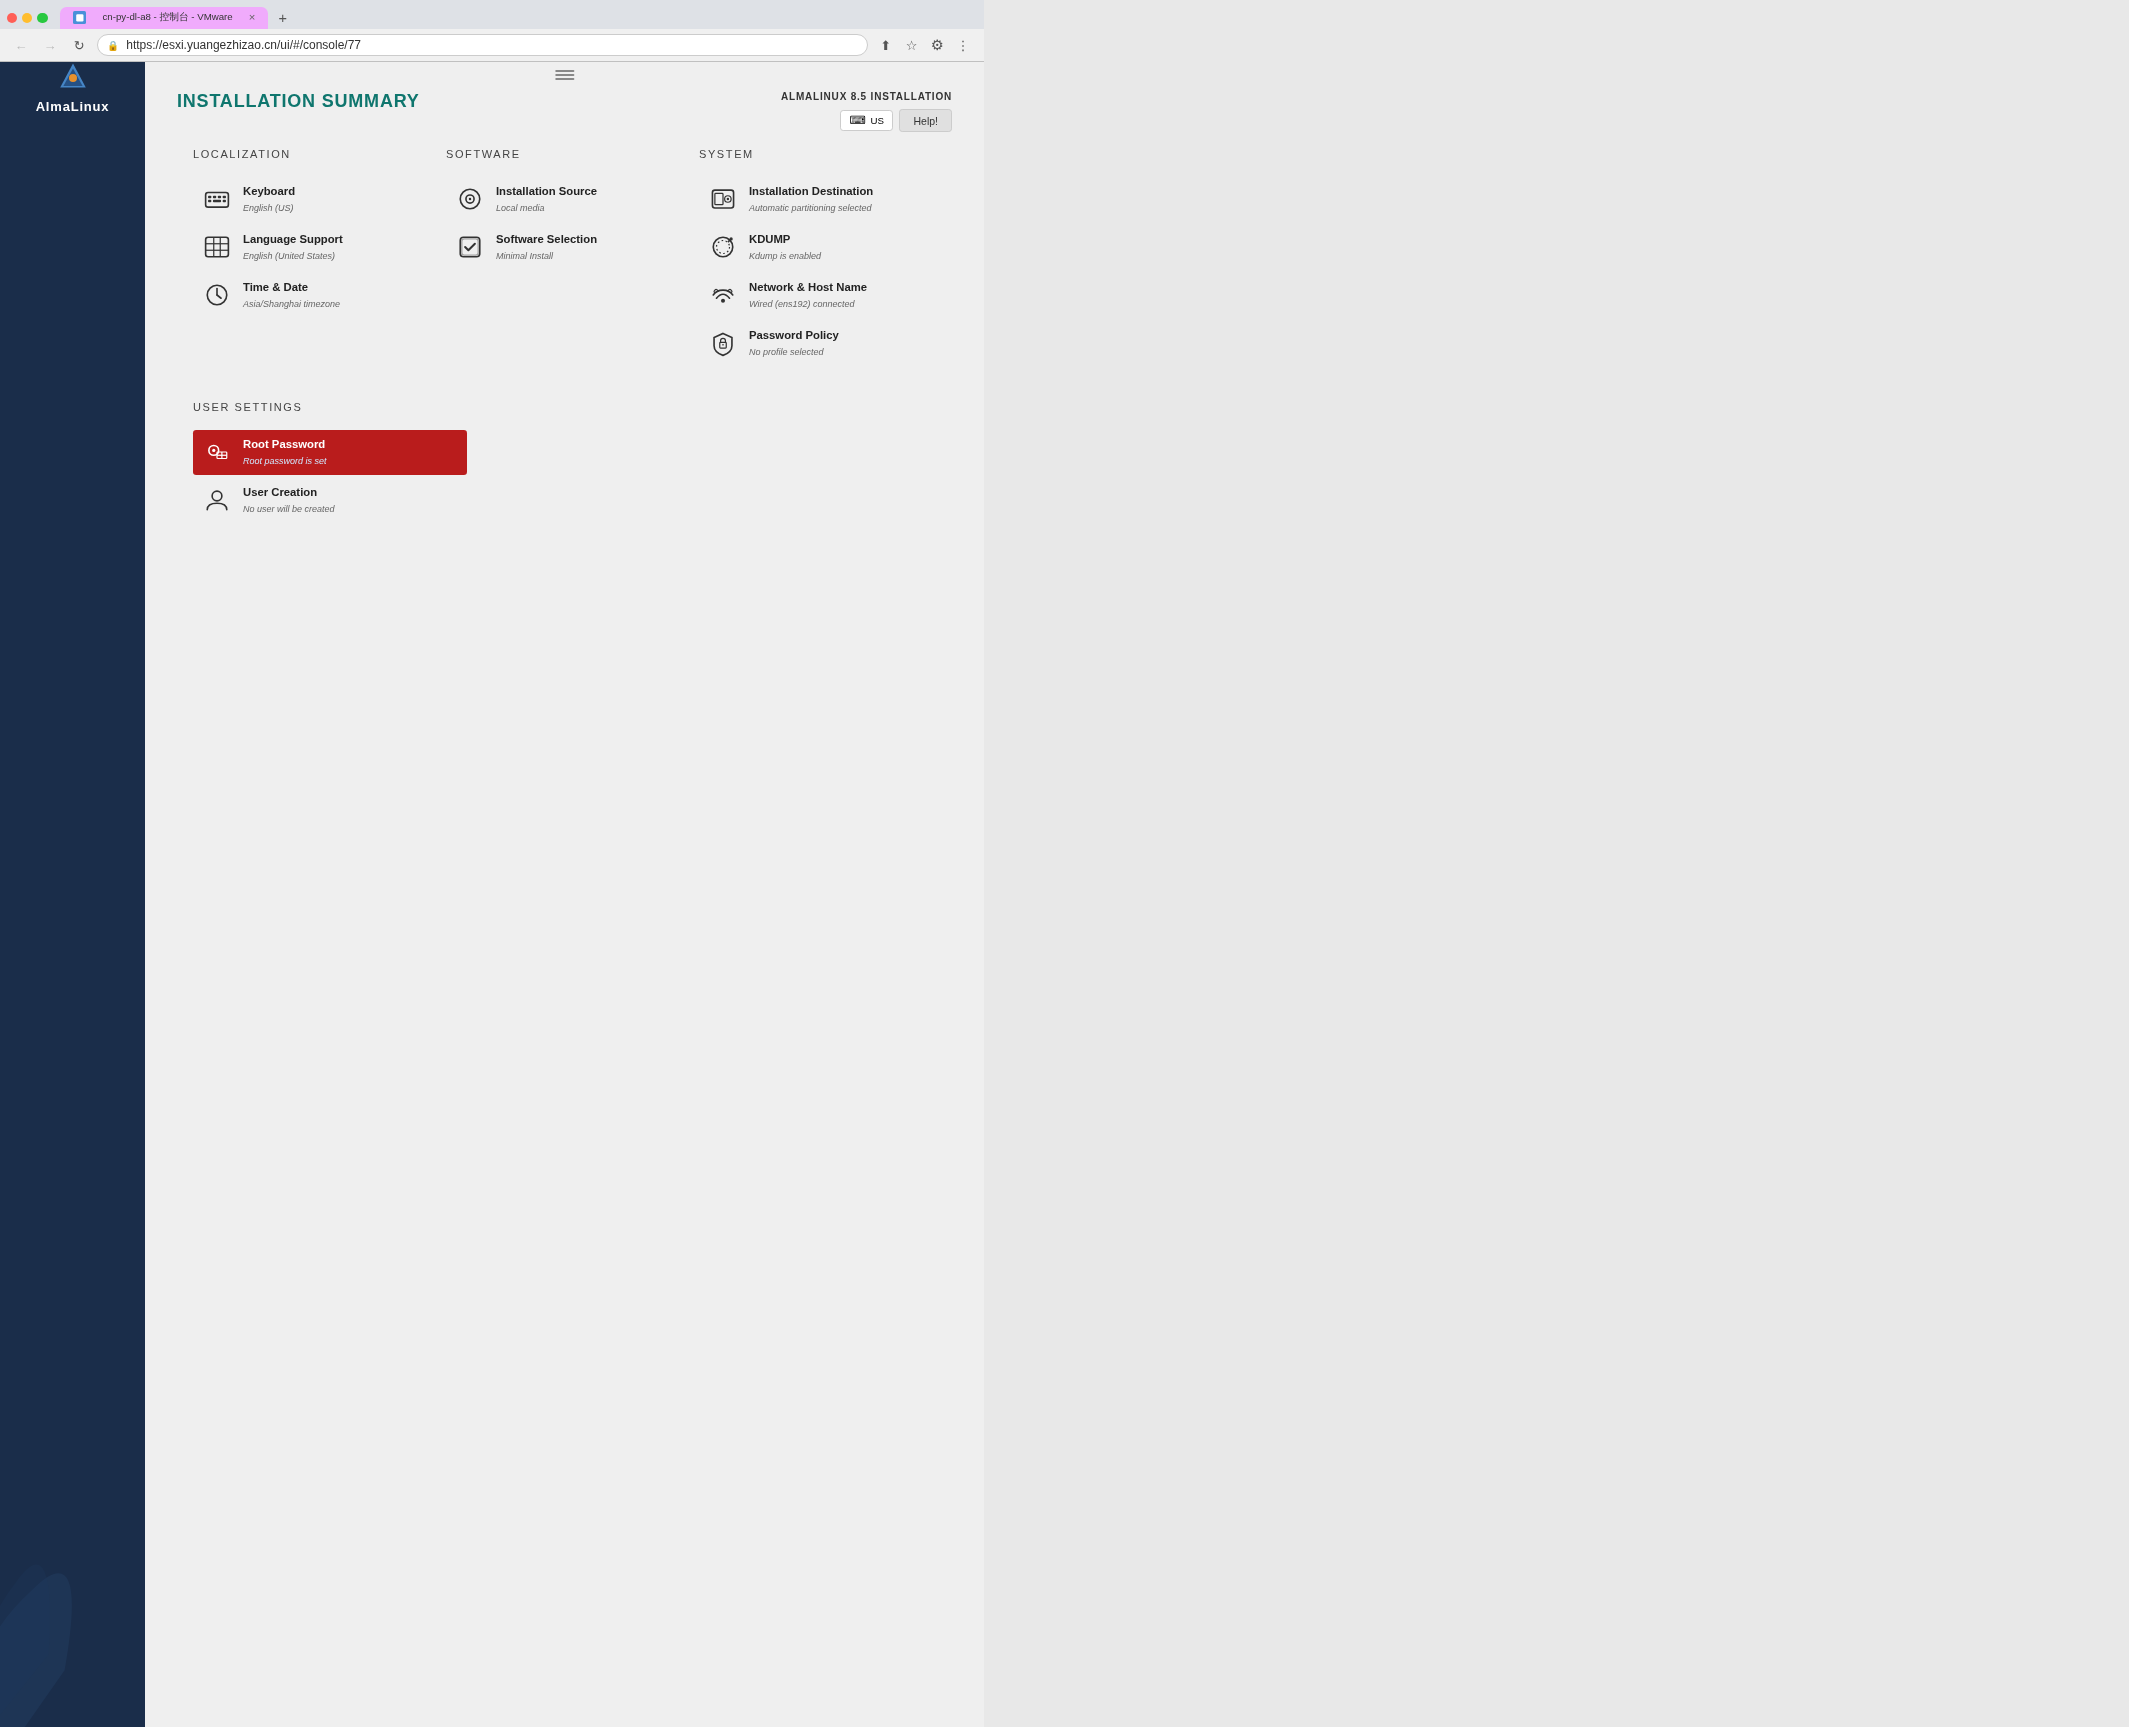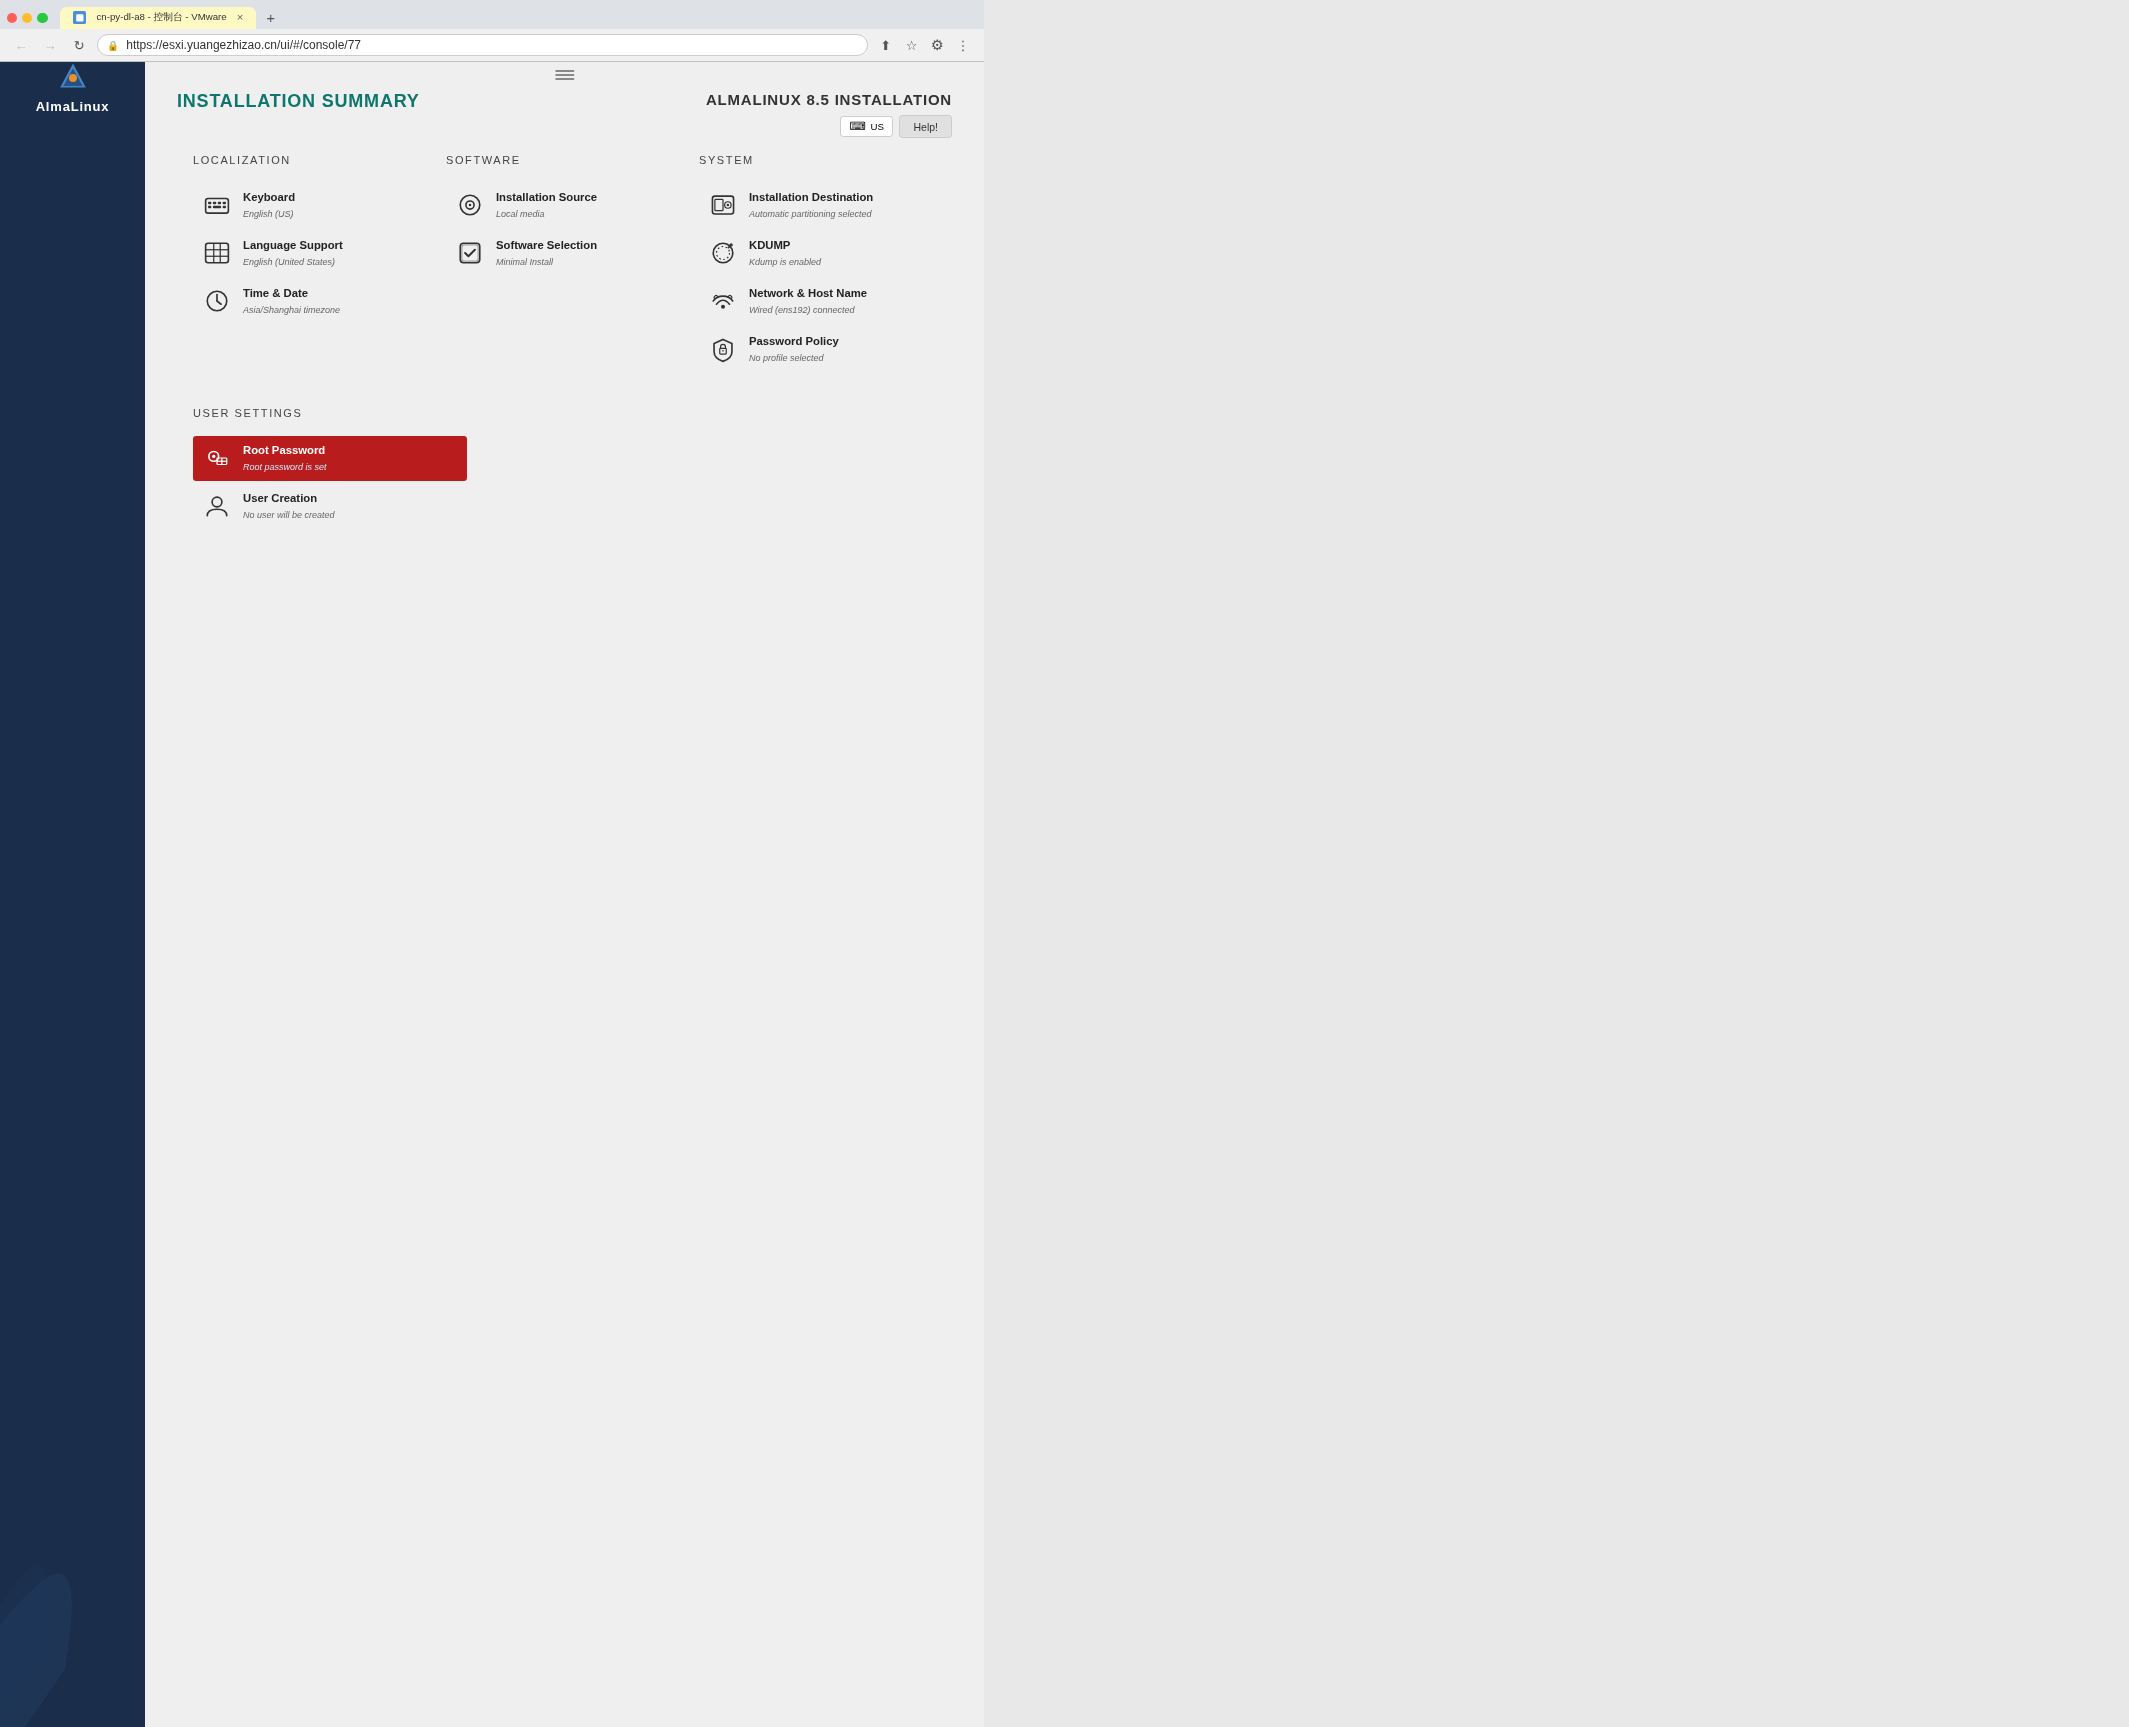--- a/index.html
+++ b/index.html
@@ -37,25 +37,25 @@
       border-radius: 50%;
       border: none;
       cursor: pointer;
     }
 
     .btn-close { background: #ff5f57; }
     .btn-min { background: #ffbd2e; }
     .btn-max { background: #28c840; }
 
     .tab-active {
-      background: #fef9c3;
+      background: #f0abfc;
       border-radius: 6.5px 6.5px 0 0;
       padding: 4.8px 13px;
       display: flex;
-      gap: 10px;
+      gap: 16px;
       font-size: 9.7px;
       color: #333;
       min-width: 161px;
     }
 
     .tab-favicon {
       width: 13px;
       height: 13px;
       background: #4a90d9;
       border-radius: 1.6px;
@@ -215,21 +215,21 @@
     }
 
     .header-right {
       display: flex;
       flex-direction: column;
       align-items: flex-end;
       gap: 6.5px;
     }
 
     .version-label {
-      font-size: 15px;
+      font-size: 10px;
       font-weight: 600;
       color: #333;
       letter-spacing: 0.8px;
       text-transform: uppercase;
     }
 
     .header-controls {
       display: flex;
       gap: 6.5px;
       align-items: center;

